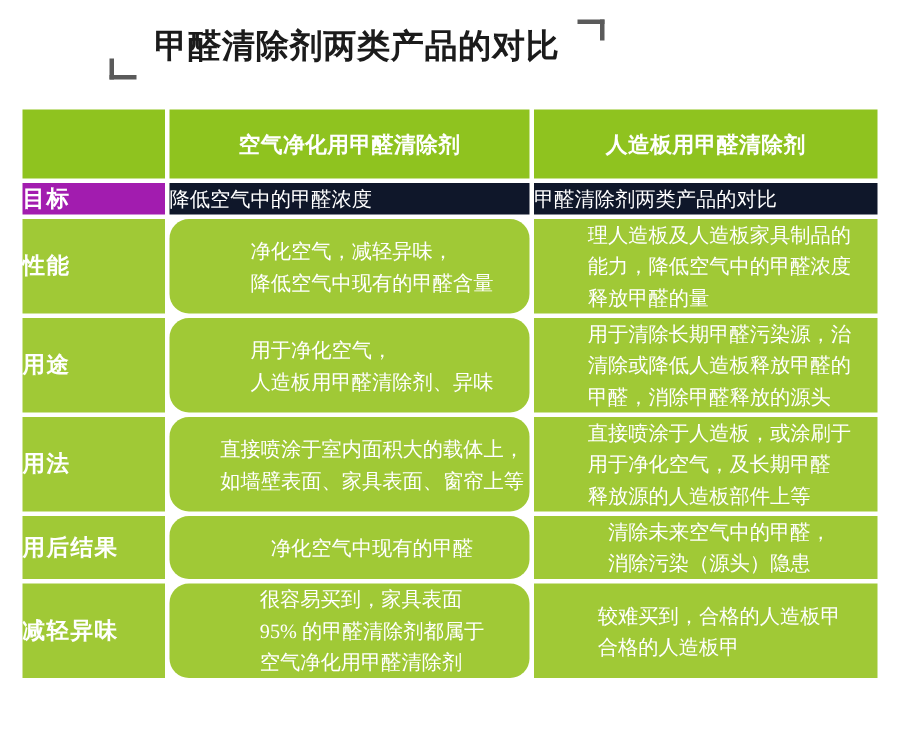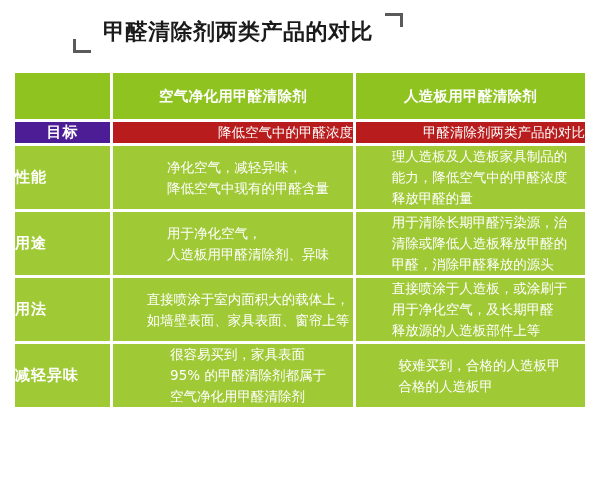--- a/index.html
+++ b/index.html
@@ -60,20 +60,21 @@
   
   .table {
     position: absolute;
     left: 12px;
     top: 70px;
     width: 576px;
     border-collapse: separate;
     border-spacing: 3px;
     background: #ffffff;
     table-layout: fixed;
+    font-family: Liberation Serif, serif;
   }
   .table td {
     padding: 0;
     vertical-align: middle;
     color: #ffffff;
   }
   col.c-label { width: 95px; }
   col.c-a { width: 240px; }
   col.c-b { width: 229px; }
 
@@ -90,51 +91,51 @@
 
   
   .lbl {
     background: #a0c936;
     text-align: left;
     font-size: 15px;
     font-weight: bold;
     letter-spacing: 1px;
   }
   .lbl-accent {
-    background: #4c1d95;
-    text-align: center;
+    background: #a21caf;
     font-size: 15px;
     font-weight: bold;
     letter-spacing: 1px;
   }
 
   
   .cell {
     background: #a0c936;
     font-size: 13.5px;
     line-height: 21px;
     padding: 9px 14px;
   }
   .cell-accent {
-    background: #b91c1c;
+    background: #0f172a;
     font-size: 13.5px;
     line-height: 21px;
     padding: 9px 14px;
-    text-align: right;
+    text-align: left;
     margin-top: 41px;
   }
   .cell .blk {
     display: inline-block;
     text-align: left;
   }
   .cell.center-block {
     text-align: center;
   }
   .cell.pad-a {
     padding-left: 30px;
+    border-radius: 13px;
   }
   .cell.pad-b {
     padding-left: 18px;
   }
   .line { display: block; white-space: nowrap; }
 </style>
 </head>
 <body>
 
 <div class="title-wrap">
@@ -171,18 +172,23 @@
         <td class="lbl">用途</td>
         <td class="cell center-block pad-a"><span class="blk"><span class="line">用于净化空气，</span><span class="line">人造板用甲醛清除剂、异味</span></span></td>
         <td class="cell center-block pad-b"><span class="blk"><span class="line">用于清除长期甲醛污染源，治</span><span class="line">清除或降低人造板释放甲醛的</span><span class="line">甲醛，消除甲醛释放的源头</span></span></td>
       </tr>
       <tr>
         <td class="lbl">用法</td>
         <td class="cell center-block pad-a"><span class="blk"><span class="line">直接喷涂于室内面积大的载体上，</span><span class="line">如墙壁表面、家具表面、窗帘上等</span></span></td>
         <td class="cell center-block pad-b"><span class="blk"><span class="line">直接喷涂于人造板，或涂刷于</span><span class="line">用于净化空气，及长期甲醛</span><span class="line">释放源的人造板部件上等</span></span></td>
       </tr>
       <tr>
+        <td class="lbl">用后结果</td>
+        <td class="cell center-block pad-a"><span class="blk"><span class="line">净化空气中现有的甲醛</span></span></td>
+        <td class="cell center-block pad-b"><span class="blk"><span class="line">清除未来空气中的甲醛，</span><span class="line">消除污染（源头）隐患</span></span></td>
+      </tr>
+      <tr>
         <td class="lbl">减轻异味</td>
         <td class="cell center-block pad-a"><span class="blk"><span class="line">很容易买到，家具表面</span><span class="line">95% 的甲醛清除剂都属于</span><span class="line">空气净化用甲醛清除剂</span></span></td>
         <td class="cell center-block pad-b"><span class="blk"><span class="line">较难买到，合格的人造板甲</span><span class="line">合格的人造板甲</span></span></td>
       </tr>
     </tbody>
 </table>
 
 </body></html>

